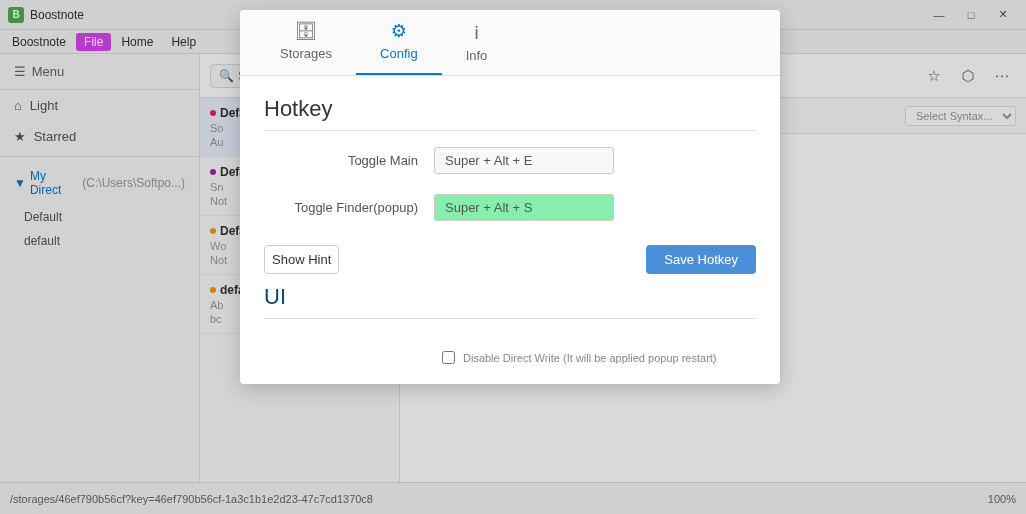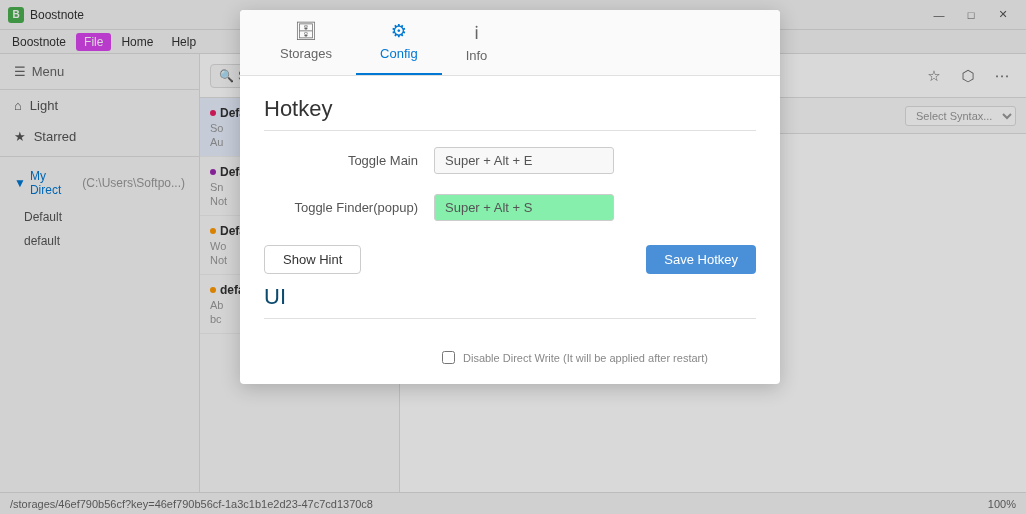--- a/index.html
+++ b/index.html
@@ -304,21 +304,21 @@
       display: flex;
       align-items: center;
       justify-content: space-between;
       margin-top: 4px;
       padding-top: 4px;
     }
 
     .btn-show-hint {
       border: 1px solid #ccc;
       background: #fff;
-      padding: 6px 18px;
+      padding: 6px 7px;
       border-radius: 4px;
       font-size: 13px;
       color: #333;
       cursor: pointer;
     }
 
     .btn-save {
       background: #4a90d9;
       color: white;
       border: none;
@@ -354,21 +354,21 @@
     .disable-row {
       display: flex; align-items: center; gap: 8px;
       color: #777; font-size: 12px;
     }
     .disable-row input[type=checkbox] { cursor: pointer; }
 
     
     .status-bar {
       position: absolute;
       bottom: 0; left: 0; right: 0;
-      height: 22px;
+      height: 32px;
       background: #f5f5f5;
       border-top: 1px solid #ddd;
       display: flex; align-items: center; justify-content: space-between;
       padding: 0 10px;
       font-size: 11px; color: #666;
     }
 
     
     .content-body {
       display: flex;
@@ -538,21 +538,21 @@
     </div>
 
     <div class="ui-section-title">UI</div>
 
     <div class="theme-row">
     </div>
 
     <div class="disable-row">
       <span style="width:170px;text-align:right;padding-right:16px"></span>
       <input type="checkbox" style="">
-      <span style="font-size:11px;color:#888">Disable Direct Write (It will be applied after restart)</span>
+      <span style="font-size:11px;color:#888">Disable Direct Write (It will be applied popup restart)</span>
     </div>
 
   </div>
 </div>
 
 <div class="status-bar">
   <span>/storages/46ef790b56cf?key=46ef790b56cf-1a3c1b1e2d23-47c7cd1370c8</span>
   <span>100%</span>
 </div>
 

